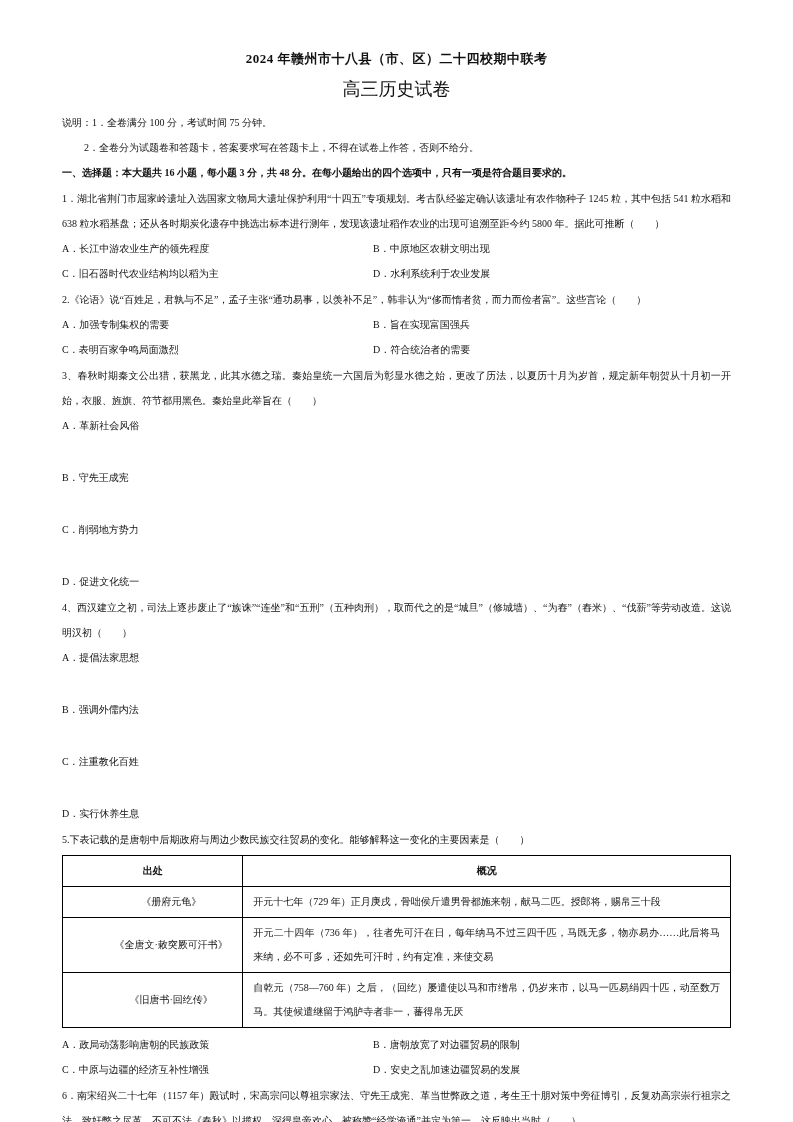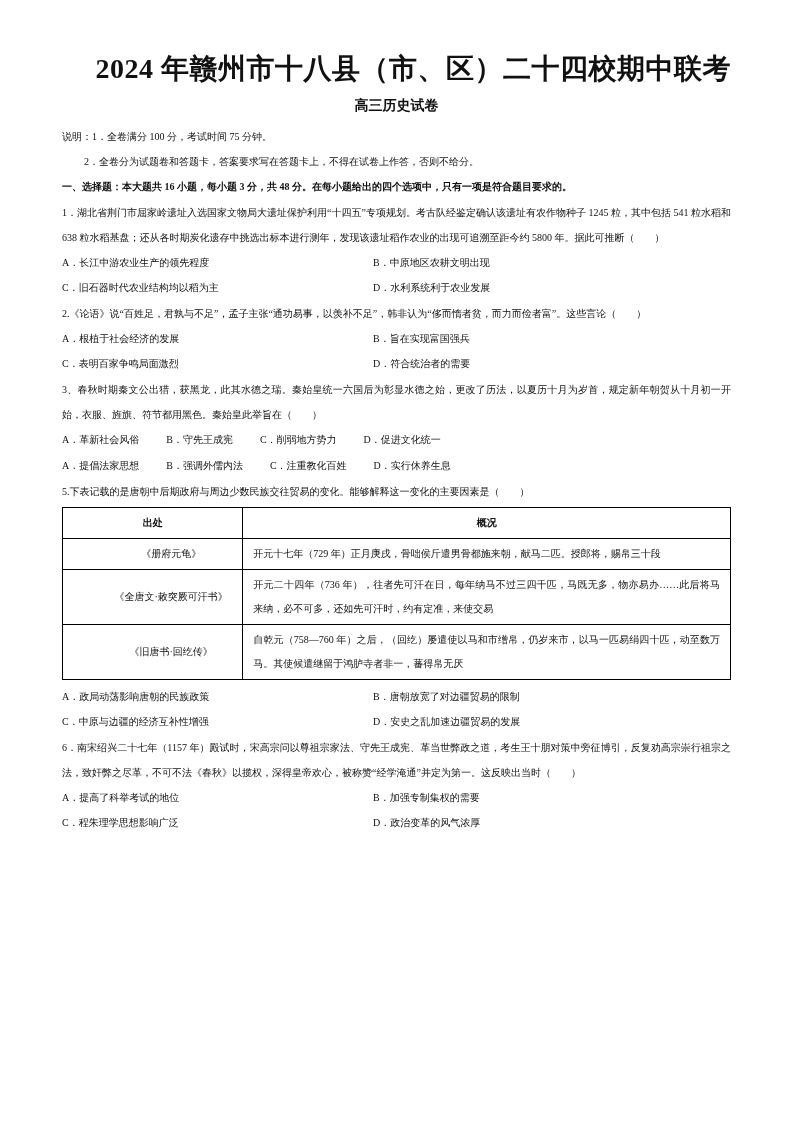--- a/index.html
+++ b/index.html
@@ -9,29 +9,29 @@
     font-family: "Liberation Serif", "DejaVu Serif", serif;
     color: #111111;
   }
   .page {
     width: 793px;
     min-height: 1122px;
     background: #ffffff;
     padding: 50px 62px 60px 62px;
   }
   .title {
-    font-size: 28px;
+    font-size: 13px;
     font-weight: bold;
-    text-align: right;
+    text-align: center;
     letter-spacing: 0.5px;
     margin-bottom: 9px;
   }
   .subtitle {
-    font-size: 14px;
-    font-weight: bold;
+    font-size: 18px;
+    font-weight: normal;
     text-align: center;
     margin-bottom: 9px;
   }
   .note, .stem, .section, .opts, .data-table {
     font-size: 10px;
     line-height: 25px;
   }
   .note2 { padding-left: 22px; }
   .section {
     font-weight: bold;
@@ -40,20 +40,21 @@
   .stem { text-align: justify; }
   .question { margin-top: 1px; }
   .opts.grid2 {
     display: grid;
     grid-template-columns: 46.5% 1fr;
   }
   .opts.row4 {
     display: flex;
     gap: 27px;
     flex-wrap: wrap;
+    flex-direction: column;
   }
   .opt { white-space: pre-wrap; }
   .data-table {
     width: 100%;
     border-collapse: collapse;
     margin: 3px 0 4px 0;
     line-height: 24px;
   }
   .data-table th, .data-table td {
     border: 1px solid #000000;
@@ -90,38 +91,39 @@
       <span class="opt">A．长江中游农业生产的领先程度</span>
       <span class="opt">B．中原地区农耕文明出现</span>
       <span class="opt">C．旧石器时代农业结构均以稻为主</span>
       <span class="opt">D．水利系统利于农业发展</span>
     </div>
   </div>
 
   <div class="question">
     <p class="stem">2.《论语》说“百姓足，君孰与不足”，孟子主张“通功易事，以羡补不足”，韩非认为“侈而惰者贫，而力而俭者富”。这些言论（　　）</p>
     <div class="opts grid2">
-      <span class="opt">A．根植于社会经济的发展</span>
+      <span class="opt">A．加强专制集权的需要</span>
       <span class="opt">B．旨在实现富国强兵</span>
       <span class="opt">C．表明百家争鸣局面激烈</span>
       <span class="opt">D．符合统治者的需要</span>
     </div>
   </div>
 
   <div class="question">
     <p class="stem">3、春秋时期秦文公出猎，获黑龙，此其水德之瑞。秦始皇统一六国后为彰显水德之始，更改了历法，以夏历十月为岁首，规定新年朝贺从十月初一开始，衣服、旌旗、符节都用黑色。秦始皇此举旨在（　　）</p>
     <div class="opts row4">
       <span class="opt">A．革新社会风俗</span>
       <span class="opt">B．守先王成宪</span>
       <span class="opt">C．削弱地方势力</span>
       <span class="opt">D．促进文化统一</span>
     </div>
   </div>
 
   <div class="question">
+    <p class="stem">4、西汉建立之初，司法上逐步废止了“族诛”“连坐”和“五刑”（五种肉刑），取而代之的是“城旦”（修城墙）、“为舂”（舂米）、“伐薪”等劳动改造。这说明汉初（　　）</p>
     <div class="opts row4">
       <span class="opt">A．提倡法家思想</span>
       <span class="opt">B．强调外儒内法</span>
       <span class="opt">C．注重教化百姓</span>
       <span class="opt">D．实行休养生息</span>
     </div>
   </div>
 
   <div class="question">
     <p class="stem">5.下表记载的是唐朝中后期政府与周边少数民族交往贸易的变化。能够解释这一变化的主要因素是（　　）</p>

